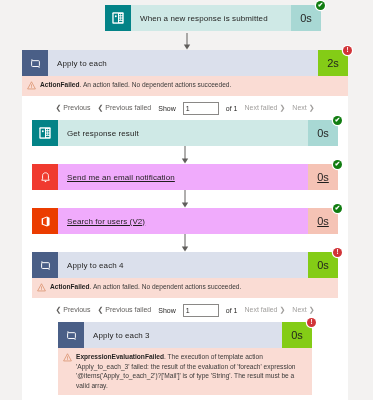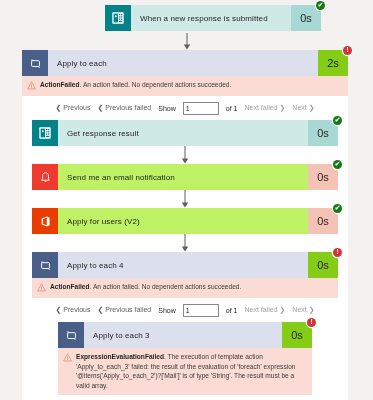--- a/index.html
+++ b/index.html
@@ -58,21 +58,21 @@
     font-size: 11px;
     color: #201f1e;
   }
 
   
   .card.succeeded-teal        { background: #cfe9e6; }
   .card.succeeded-teal .icon-box { background: #038387; }
   .card.succeeded-teal .duration { background: #a8d8d4; }
 
   
-  .card.failed-salmon         { background: #bef264; }
+  .card.failed-salmon         { background: #f0abfc; text-decoration: underline; }
   .card.failed-salmon .duration { background: #f5c3b5; }
 
   
   .card.loop                  { background: #dbe0ec; }
   .card.loop .icon-box        { background: #4a5f87; }
   .card.loop .duration        { background: #84cc16; }
 
   
   .badge {
     position: absolute;
@@ -284,21 +284,21 @@
         </div>
 
         <div class="card failed-salmon">
           <div class="badge ok">✔</div>
           <div class="icon-box" style="background:#eb3c00;">
             <svg class="glyph" width="13" height="13" viewBox="0 0 16 16">
               <path d="M9.8 1.8 L3.3 4.3 L3.3 11.6 L9.8 14.2 L13 12.6 L13 3.4 Z" fill="#ffffff"></path>
               <path d="M9.5 3.2 L5 5 L5 11 L9.5 12.6 L9.5 3.2 Z" fill="#eb3c00"></path>
             </svg>
           </div>
-          <div class="title">Apply for users (V2)</div>
+          <div class="title">Search for users (V2)</div>
           <div class="duration">0s</div>
         </div>
 
         <div class="arrow" style="height:18px;">
           <svg width="10" height="18" viewBox="0 0 10 18">
             <line x1="5" y1="0" x2="5" y2="14" stroke="#605e5c" stroke-width="1"></line>
             <path d="M5 17.5 L1.8 12.5 L8.2 12.5 Z" fill="#605e5c"></path>
           </svg>
         </div>
 

